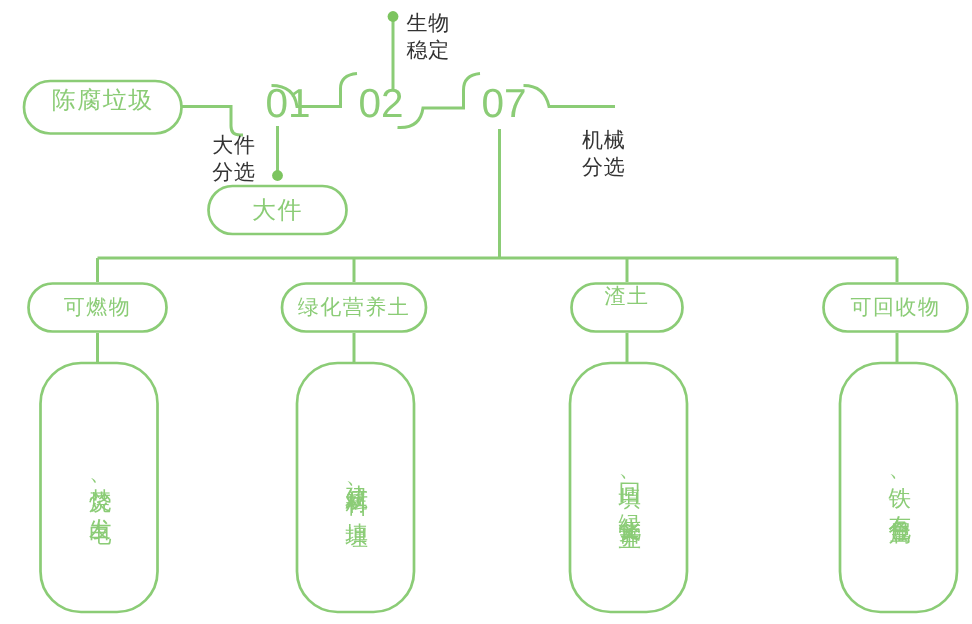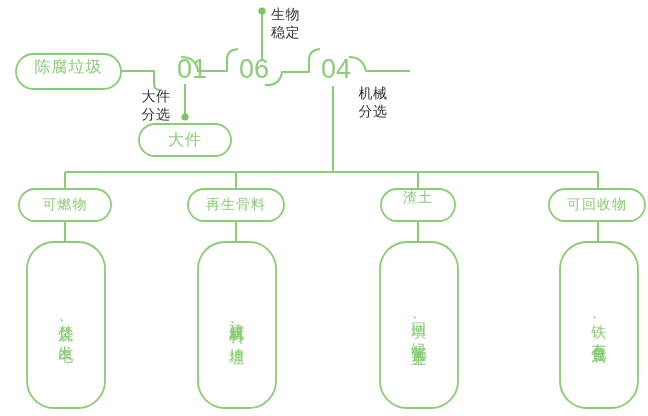--- a/index.html
+++ b/index.html
@@ -149,39 +149,39 @@
     <rect class="pill-shape" x="198" y="242" width="78" height="166" rx="27" ry="27"></rect>
     <rect class="pill-shape" x="380" y="242" width="78" height="166" rx="27" ry="27"></rect>
     <rect class="pill-shape" x="560" y="242" width="78" height="166" rx="27" ry="27"></rect>
   </svg>
 
   <div class="center-pill" style="left:16px; top:54px; width:105px; height:27px;justify-content:center;">
     <span class="pill-label">陈腐垃圾</span>
   </div>
 
   <div class="txt step-num" style="left:177px; top:54px;">01</div>
-  <div class="txt step-num" style="left:239px; top:54px;">06</div>
-  <div class="txt step-num" style="left:321px; top:54px;">04</div>
+  <div class="txt step-num" style="left:239px; top:54px;">02</div>
+  <div class="txt step-num" style="left:321px; top:54px;">07</div>
 
   <div class="txt dark-label" style="left:133px; top:88px; width:46px;">大件
 分选</div>
-  <div class="txt dark-label" style="left:271px; top:7px; width:46px; text-align:left;font-family:Liberation Mono, monospace;">生物
+  <div class="txt dark-label" style="left:271px; top:7px; width:46px; text-align:left;">生物
 稳定</div>
-  <div class="txt dark-label" style="left:348px; top:85px; width:50px; text-align:center;">机械
+  <div class="txt dark-label" style="left:367px; top:85px; width:50px; text-align:right;">机械
 分选</div>
 
   <div class="center-pill" style="left:139px; top:124px; width:92px; height:32px;">
     <span class="pill-label">大件</span>
   </div>
 
   <div class="center-pill" style="left:19px; top:189px; width:92px; height:32px;justify-content:center;">
     <span class="pill-label-sm">可燃物</span>
   </div>
   <div class="center-pill" style="left:188px; top:189px; width:96px; height:32px;">
-    <span class="pill-label-sm">再生骨料</span>
+    <span class="pill-label-sm">绿化营养土</span>
   </div>
   <div class="center-pill" style="left:381px; top:189px; width:74px; height:17px;">
     <span class="pill-label-sm">渣土</span>
   </div>
   <div class="center-pill" style="left:549px; top:189px; width:96px; height:32px;">
     <span class="pill-label-sm">可回收物</span>
   </div>
 
   <div class="vbox-text" style="left:27px; top:242px; width:78px; height:166px;">
     <span class="vert-label">焚烧、发电</span>

